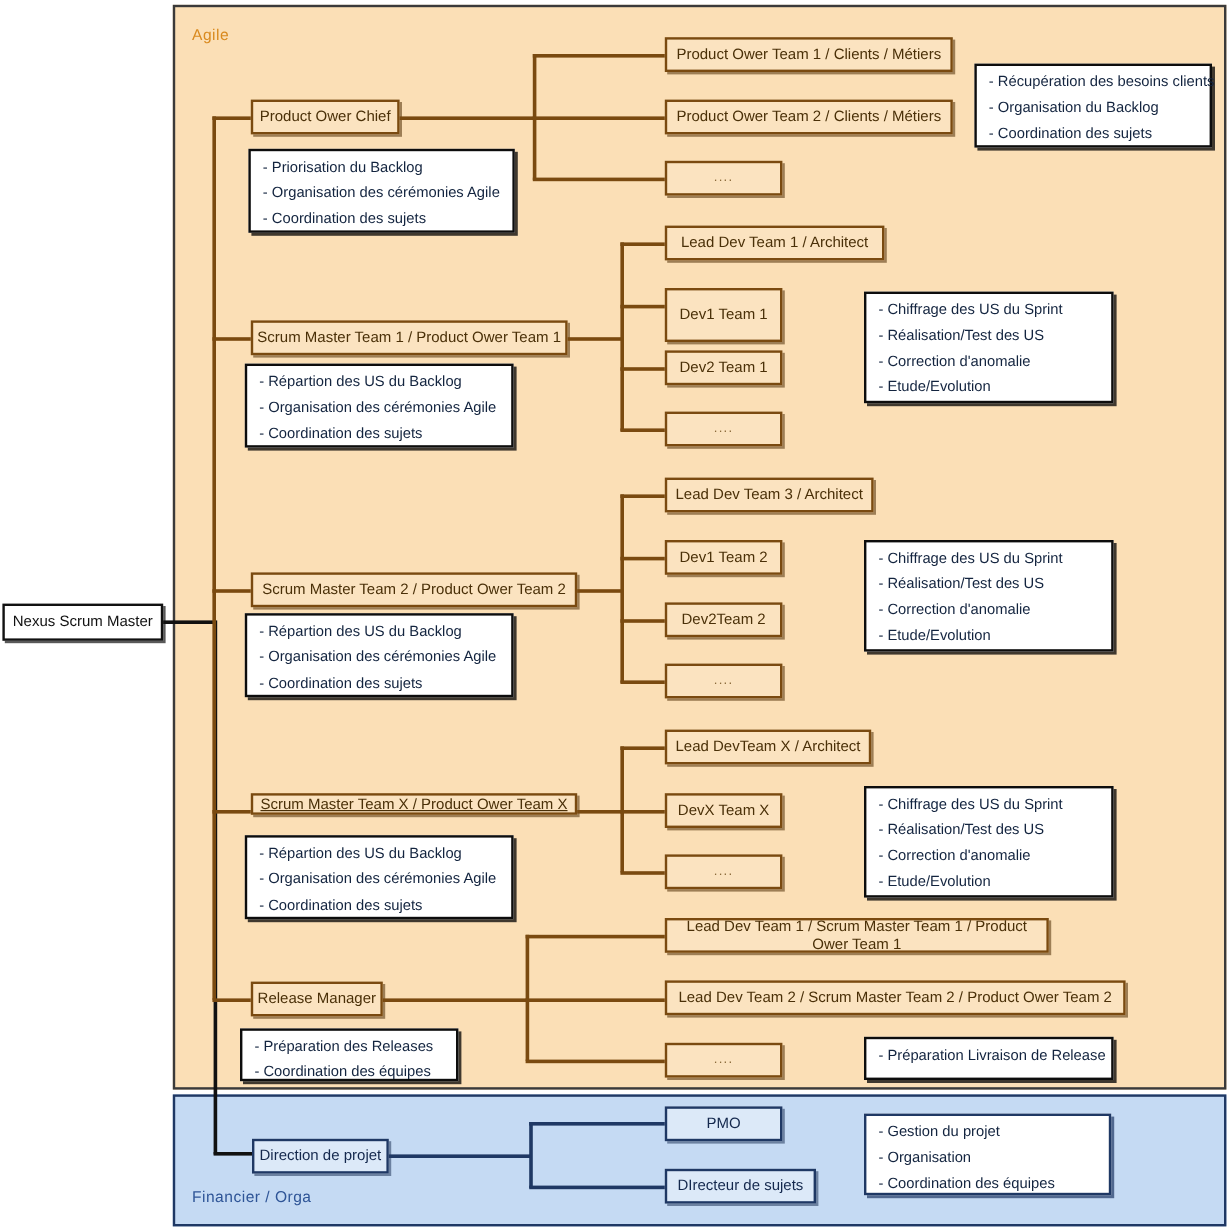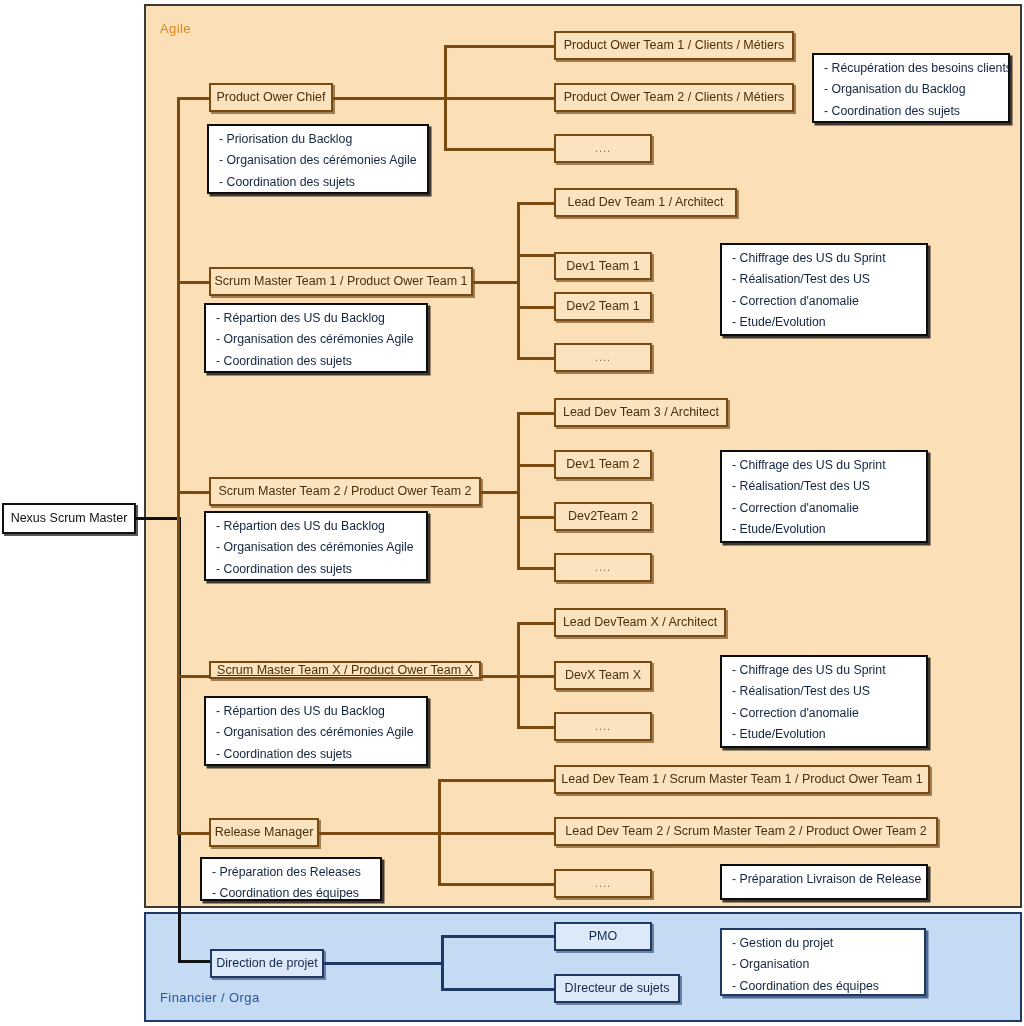--- a/index.html
+++ b/index.html
@@ -117,21 +117,21 @@
   <div class="ln h" style="left:473px;top:281px;width:45px;"></div>
   <div class="ln v" style="left:517px;top:202px;height:157px;"></div>
   <div class="ln h" style="left:517px;top:202px;width:39px;"></div>
   <div class="ln h" style="left:517px;top:254px;width:39px;"></div>
   <div class="ln h" style="left:517px;top:306px;width:39px;"></div>
   <div class="ln h" style="left:517px;top:357px;width:39px;"></div>
 
   <div class="node brown" style="left:554px;top:188px;width:183px;height:29px;">
     <span>Lead Dev Team 1 / Architect</span>
   </div>
-  <div class="node brown" style="left:554px;top:252px;width:98px;height:28px;">
+  <div class="node brown" style="left:554px;top:240px;width:98px;height:45px;">
     <span>Dev1 Team 1</span>
   </div>
   <div class="node brown" style="left:554px;top:292px;width:98px;height:29px;">
     <span>Dev2 Team 1</span>
   </div>
   <div class="node brown" style="left:554px;top:343px;width:98px;height:29px;">
     <span class="dots">....</span>
   </div>
   <div class="note" style="left:720px;top:243px;width:208px;height:93px;">
     <ul>
@@ -225,21 +225,21 @@
       <li>- Préparation des Releases</li>
       <li>- Coordination des équipes</li>
     </ul>
   </div>
   <div class="ln h" style="left:319px;top:832px;width:120px;"></div>
   <div class="ln v" style="left:438px;top:779px;height:105px;"></div>
   <div class="ln h" style="left:438px;top:779px;width:118px;"></div>
   <div class="ln h" style="left:438px;top:832px;width:118px;"></div>
   <div class="ln h" style="left:438px;top:883px;width:118px;"></div>
 
-  <div class="node brown" style="left:554px;top:765px;width:376px;height:29px;">
+  <div class="node brown" style="left:554px;top:765px;width:320px;height:29px;">
     <span>Lead Dev Team 1 / Scrum Master Team 1 / Product Ower Team 1</span>
   </div>
   <div class="node brown" style="left:554px;top:817px;width:384px;height:29px;">
     <span>Lead Dev Team 2 / Scrum Master Team 2 / Product Ower Team 2</span>
   </div>
   <div class="node brown" style="left:554px;top:869px;width:98px;height:29px;">
     <span class="dots">....</span>
   </div>
   <div class="note" style="left:720px;top:864px;width:208px;height:36px;">
     <ul>

